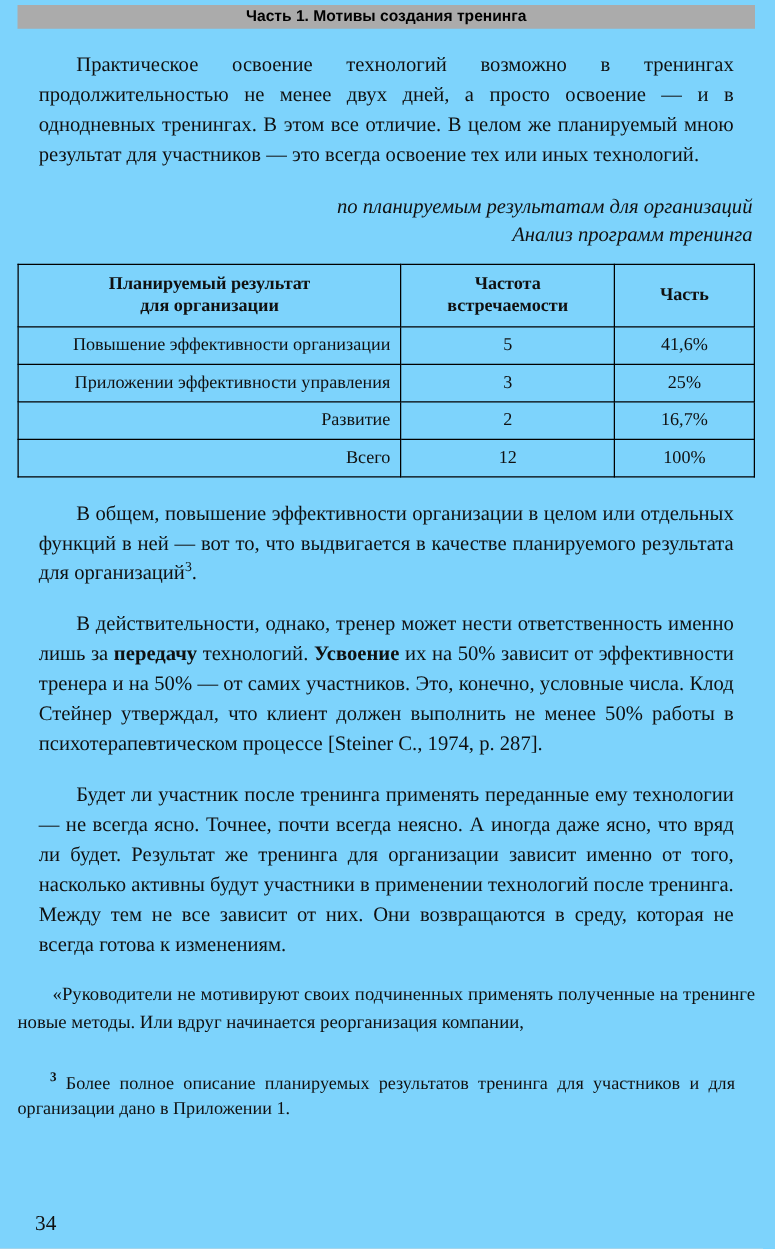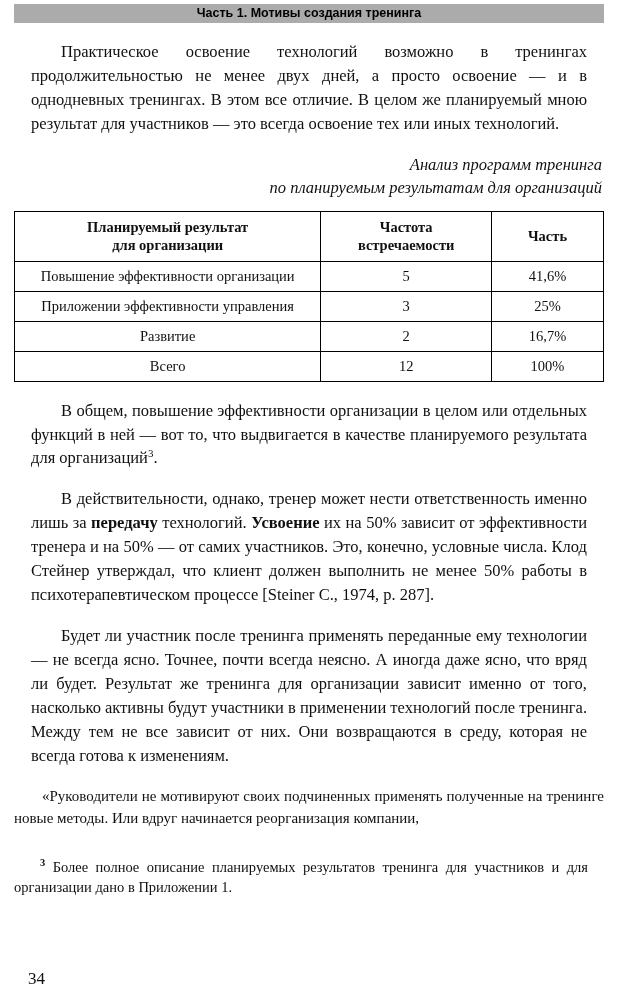--- a/index.html
+++ b/index.html
@@ -1,21 +1,21 @@
 <!DOCTYPE html>
 <html><head>
 <meta charset="utf-8">
 <style>
   html, body { margin: 0; padding: 0; background: #d8d8d8; }
   .page {
     position: relative;
     width: 620px;
     height: 999px;
     margin: 0 auto;
-    background: #ffffff;
+    background: #7dd3fc;
     box-sizing: border-box;
     padding: 4px 16px 8px 14px;
     overflow: hidden;
     font-family: "Liberation Serif", serif;
     color: #101010;
   }
   .header-bar {
     background: #ababab;
     color: #000;
     font-family: "Liberation Sans", sans-serif;
@@ -55,21 +55,21 @@
     font-weight: bold;
     text-align: center;
     white-space: pre-line;
     line-height: 1.3;
     padding: 6px 6px;
   }
   table.results td {
     font-size: 14.5px;
     line-height: 1.3;
   }
-  td.c-label { text-align: center; width: 52%; }
+  td.c-label { text-align: right; width: 52%; }
   td.c-num   { text-align: center; }
   col.c2 { width: 29%; }
   col.c3 { width: 19%; }
   .bold { font-weight: bold; }
   sup.fn-ref { font-size: 11px; line-height: 0; }
   .quote {
     margin: 12px 0 0 0;
     font-size: 15px;
     line-height: 1.5;
     text-align: justify;
@@ -97,22 +97,22 @@
 
   <div class="header-bar">
     <span>Часть 1. Мотивы создания тренинга</span>
   </div>
 
   <p class="body">
     <span>Практическое освоение технологий возможно в тренингах продолжительностью не менее двух дней, а просто освоение — и в однодневных тренингах. В этом все отличие. В целом же планируемый мною результат для участников — это всегда освоение тех или иных технологий.</span>
   </p>
 
   <div class="caption">
+    <div>по планируемым результатам для организаций</div>
     <div>Анализ программ тренинга</div>
-    <div>по планируемым результатам для организаций</div>
   </div>
 
   <table class="results">
     <colgroup>
       <col class="c1">
         <col class="c2">
         <col class="c3">
     </colgroup>
     <thead>
       <tr>

